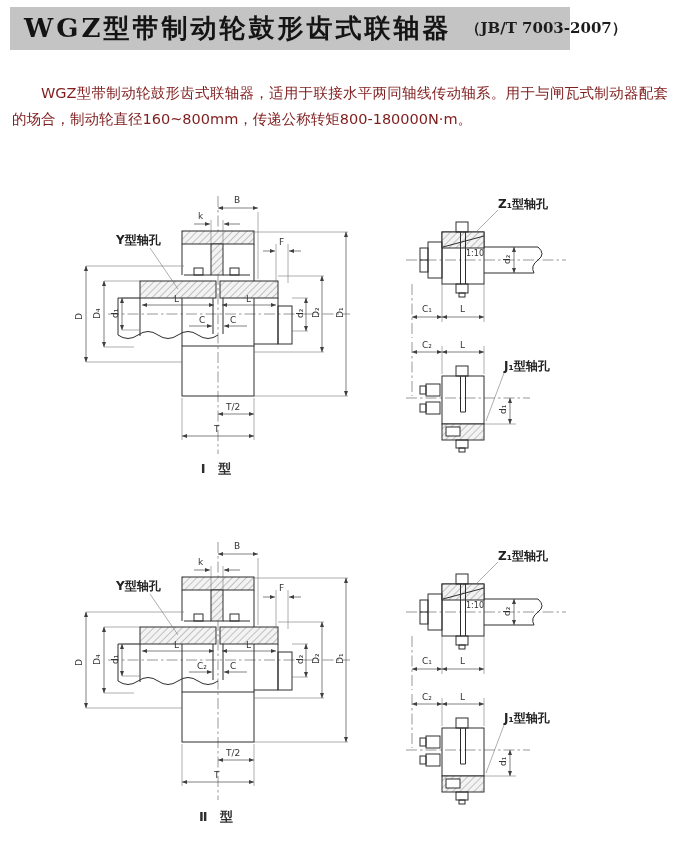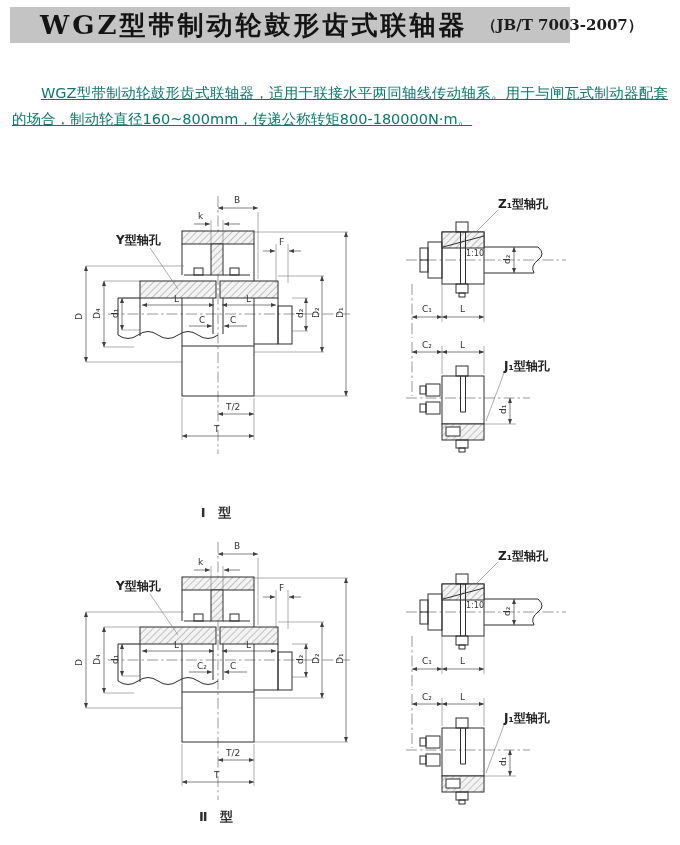--- a/index.html
+++ b/index.html
@@ -1,37 +1,37 @@
 <!DOCTYPE html>
 <html><head>
 <meta charset="utf-8">
 <style>
   html,body{margin:0;padding:0;background:#fff;}
   .page{position:relative;width:680px;height:845px;background:#ffffff;overflow:hidden;
         font-family:"DejaVu Sans",sans-serif;}
-  .titlebar{position:absolute;left:10px;top:7px;width:560px;height:36px;background:#c4c4c4;
-        display:flex;align-items:center;padding-left:30px;box-sizing:border-box;}
+  .titlebar{position:absolute;left:10px;top:7px;width:560px;height:43px;background:#c4c4c4;
+        display:flex;align-items:center;padding-left:14px;box-sizing:border-box;}
   .title-main{font-family:"DejaVu Serif",serif;font-weight:bold;font-size:26px;color:#141414;
         letter-spacing:3px;white-space:nowrap;}
   .title-std{font-family:"DejaVu Serif",serif;font-weight:bold;font-size:15px;color:#1c1c1c;
         margin-left:14px;white-space:nowrap;text-align:right;}
-  .intro{position:absolute;left:12px;top:80px;width:656px;color:#0f766e;
-        font-size:14.5px;line-height:26px;text-align:justify;text-decoration:underline;}
+  .intro{position:absolute;left:12px;top:80px;width:656px;color:#7f1d1d;
+        font-size:14.5px;line-height:26px;text-align:justify;}
   .intro p{margin:0;text-indent:2em;}
   .section{position:absolute;left:0;width:680px;}
   .sec1{top:186px;height:346px;}
   .sec2{top:532px;height:313px;}
   .svg-main{position:absolute;left:58px;top:0;}
   .svg-z{position:absolute;left:398px;top:6px;}
   .svg-j{position:absolute;left:398px;top:152px;}
   .sec2 .svg-z{top:12px;}
   .sec2 .svg-j{top:158px;}
   .caption{position:absolute;left:58px;width:320px;text-align:center;
         font-weight:bold;font-size:13px;color:#2e2e2e;letter-spacing:4px;}
-  .sec1 .caption{top:274px;margin-top:44px;}
+  .sec1 .caption{top:274px;}
   .sec2 .caption{top:276px;}
   
   .part{stroke:#2e2e2e;stroke-width:1;fill:none;}
   .ph{stroke:#2e2e2e;stroke-width:1;}
   .dim{stroke:#4a4a4a;stroke-width:0.7;fill:none;}
   .ext{stroke:#6a6a6a;stroke-width:0.55;fill:none;}
   .ax{stroke:#555;stroke-width:0.6;fill:none;stroke-dasharray:11 3 2.5 3;}
   text.dt{font-family:"DejaVu Sans",sans-serif;font-size:9px;fill:#333;}
   text.sm{font-family:"DejaVu Sans",sans-serif;font-size:8px;fill:#333;}
   text.cn{font-family:"DejaVu Sans",sans-serif;font-size:12px;font-weight:bold;fill:#222;}

